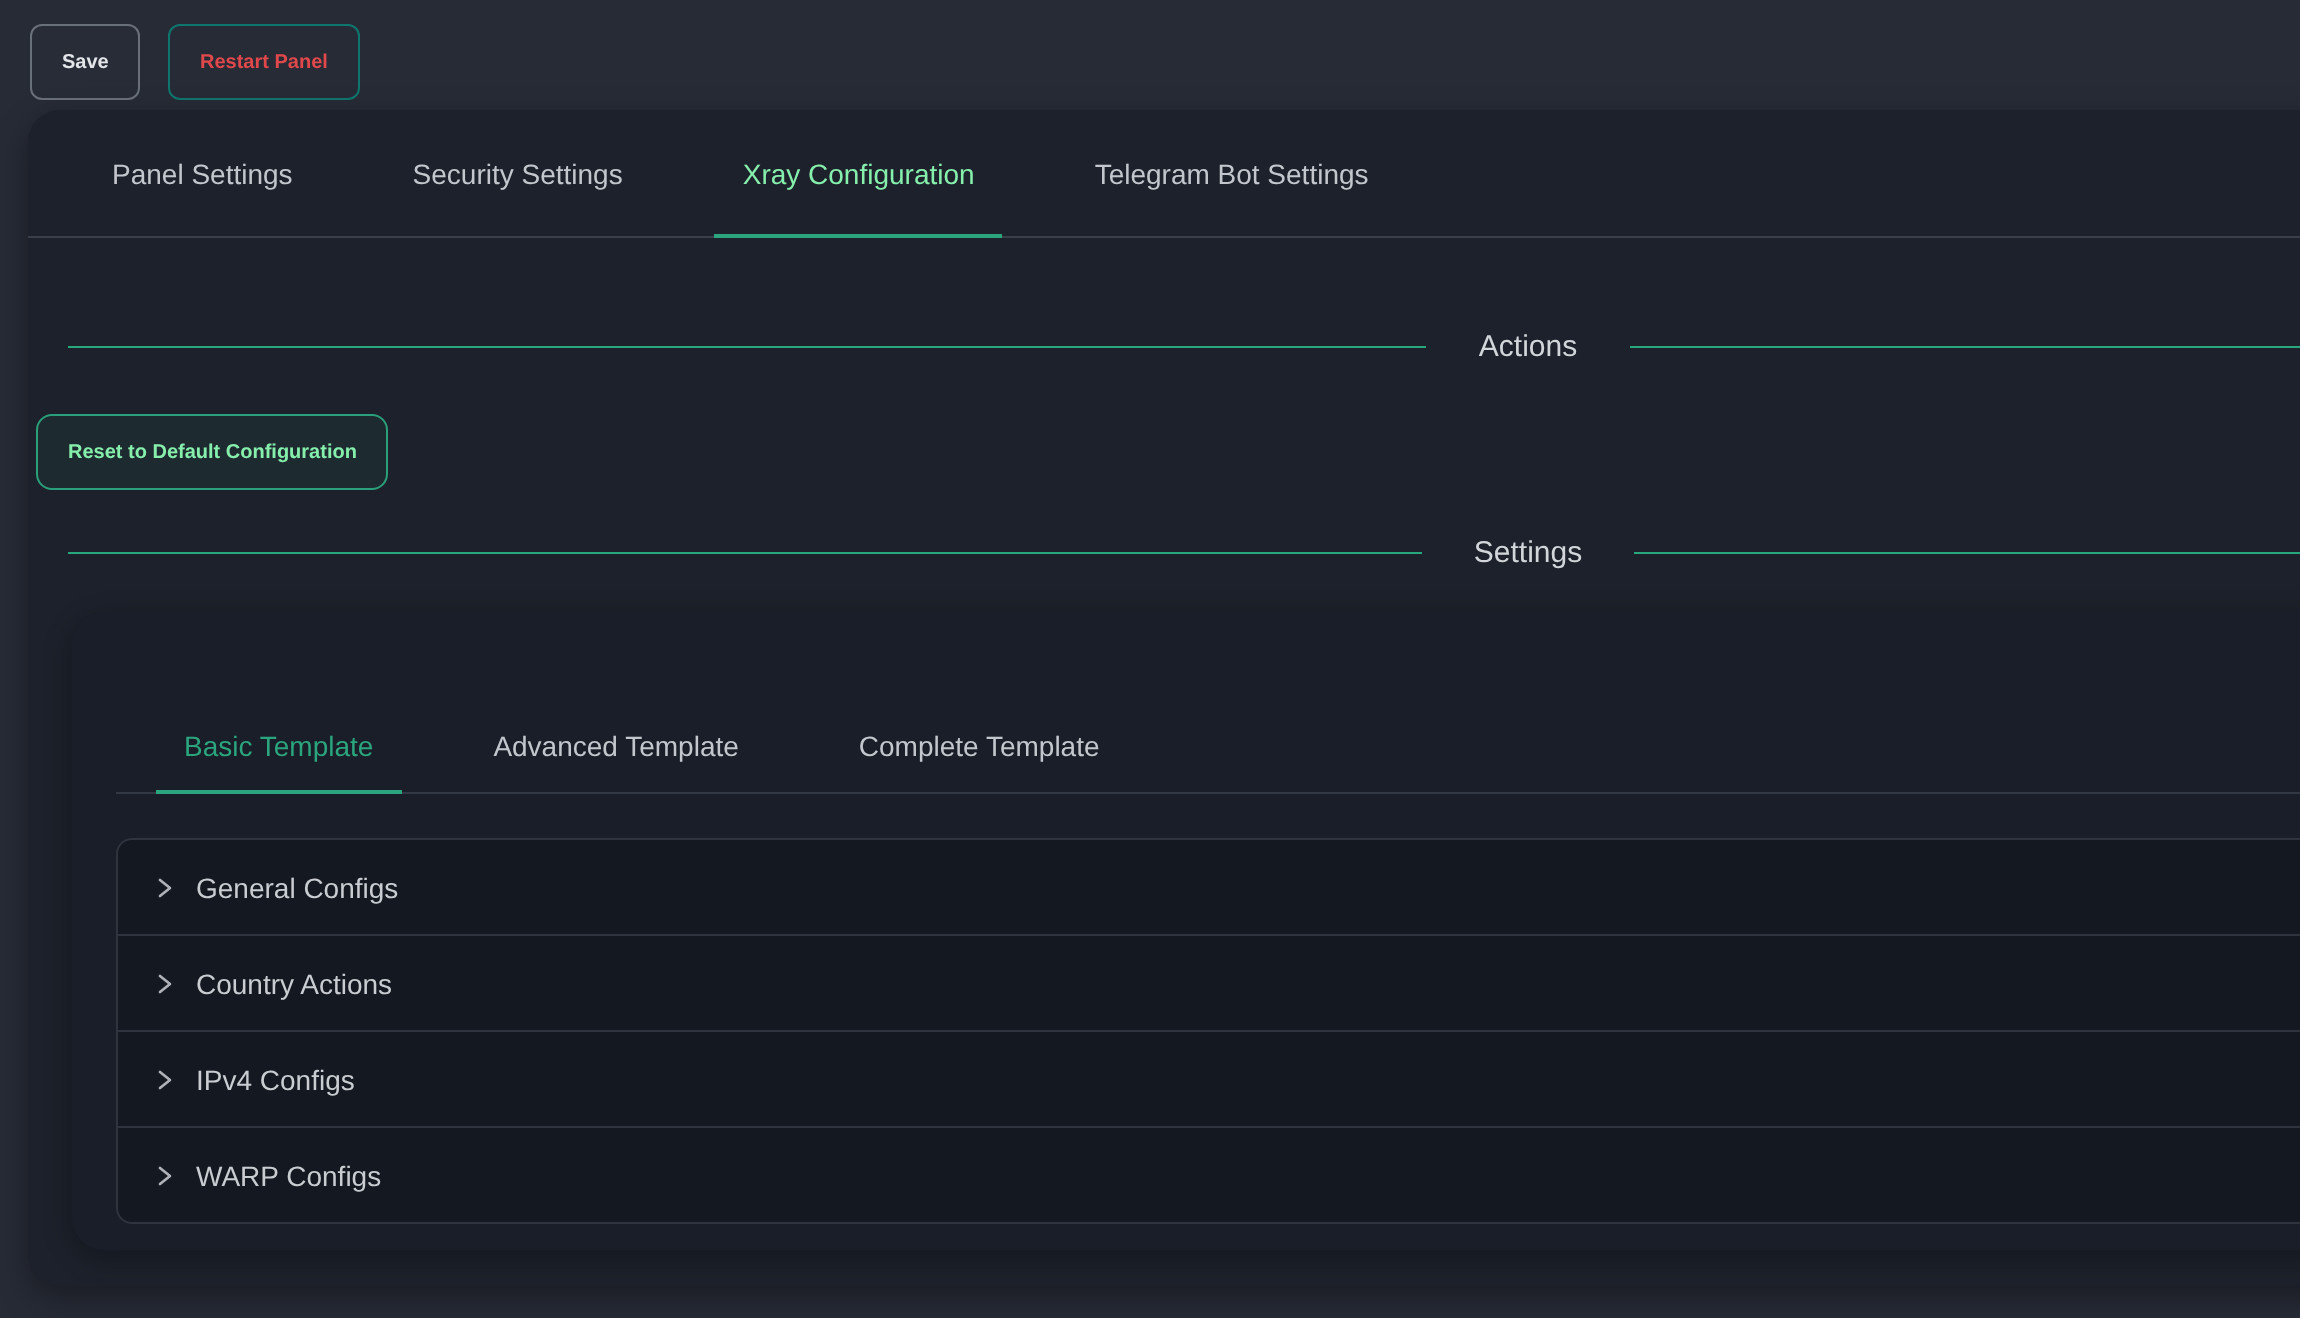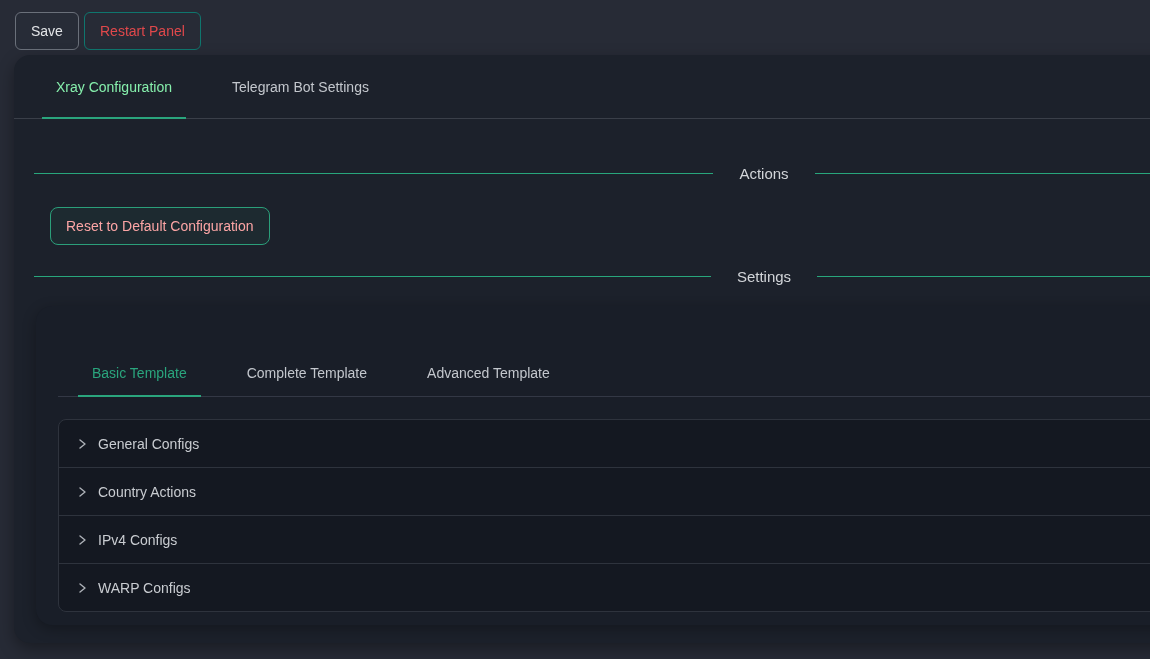--- a/index.html
+++ b/index.html
@@ -10,23 +10,23 @@
     overflow: hidden;
     background: #272b36;
     font-family: "Liberation Sans", sans-serif;
   }
   .page { position: relative; width: 1150px; height: 659px; }
 
   
   .topbar { position: absolute; left: 0; top: 0; width: 100%; height: 50px; }
   .btn {
     display: inline-flex; align-items: center; justify-content: center;
-    height: 30px; padding: 18px 15px; font-size: 14px;
+    height: 30px; padding: 18px 15px; font-size: 10px;
     border-radius: 6px; cursor: pointer; box-sizing: border-box;
-    background: transparent; user-select: none;
+    background: transparent; user-select: none; font-weight: bold;
   }
   .btn-save {
     position: absolute; left: 15px; top: 12px;
     background: #272c37; border: 1px solid #6a707a; color: #e3e5e8;
   }
   .btn-restart {
     position: absolute; left: 84px; top: 12px;
     border: 1px solid #0f766e; color: #e0484b;
   }
 
@@ -59,23 +59,23 @@
     color: #d2d5d9; font-size: 15px;
   }
   .divider::before, .divider::after {
     content: ""; flex: 1; height: 0; border-top: 1px solid #28a67c;
   }
   .divider span { padding: 0 26px; white-space: nowrap; }
   .divider.tpl { margin-top: 15px; }
 
   
   .btn-reset {
-    margin: 18px 0 0 36px; height: 31px; border-radius: 8px;
+    margin: 18px 0 0 4px; height: 31px; border-radius: 8px;
     background: rgba(42,165,125,0.07);
-    border: 1px solid #2b9f7a; color: #fca5a5;
+    border: 1px solid #2b9f7a; color: #86efac;
   }
 
   
   .inner-card {
     margin: 14px 0 0 22px; width: 1456px; height: 319px;
     background: #191e28; border-radius: 16px;
     box-shadow: 0 4px 14px rgba(0,0,0,0.3);
     box-sizing: border-box;
   }
   .tpl-tabbar { margin: 0 22px; padding-top: 24px; border-bottom: 1px solid #333845; }
@@ -111,42 +111,44 @@
 
   <div class="topbar">
     <button class="btn btn-save">Save</button>
     <button class="btn btn-restart">Restart Panel</button>
   </div>
 
   <div class="card">
 
     <div class="tabbar">
       <div class="tabbar-inner">
+        <div class="tab">Panel Settings</div>
+        <div class="tab">Security Settings</div>
         <div class="tab active">Xray Configuration</div>
         <div class="tab">Telegram Bot Settings</div>
       </div>
     </div>
 
     <div class="divider">
       <span>Actions</span>
     </div>
 
     <button class="btn btn-reset">Reset to Default Configuration</button>
 
     <div class="divider tpl">
       <span>Settings</span>
     </div>
 
     <div class="inner-card">
 
       <div class="tpl-tabbar">
         <div class="tpl-tabbar-inner">
           <div class="tpl-tab active">Basic Template</div>
+          <div class="tpl-tab">Advanced Template</div>
           <div class="tpl-tab">Complete Template</div>
-          <div class="tpl-tab">Advanced Template</div>
         </div>
       </div>
 
       <div class="accordion">
 
         <div class="acc-item">
           <span class="chev">
             <svg viewBox="0 0 12 12" width="12" height="12">
               <polyline points="4,2 9,6 4,10" fill="none" stroke="#aeb2b8" stroke-width="1.4" stroke-linecap="round" stroke-linejoin="round"></polyline>
             </svg>

